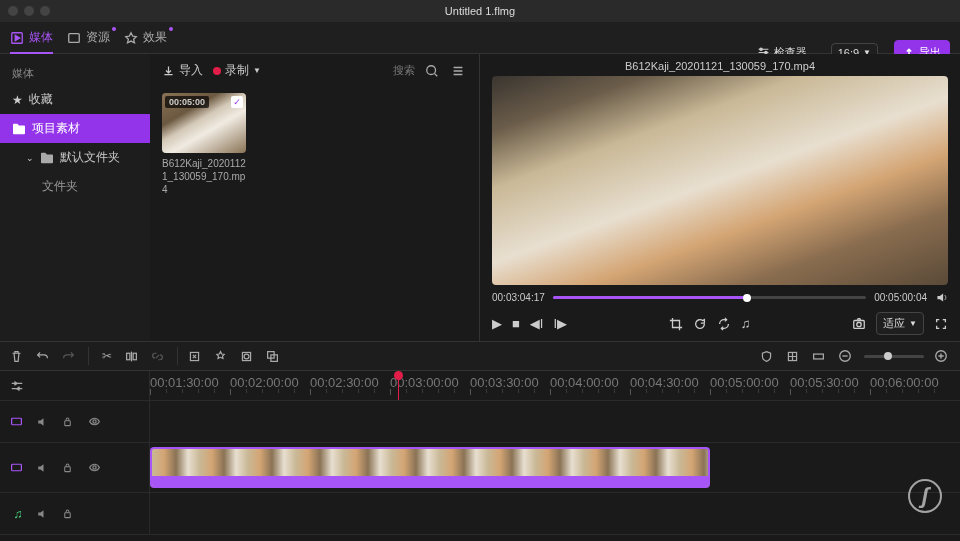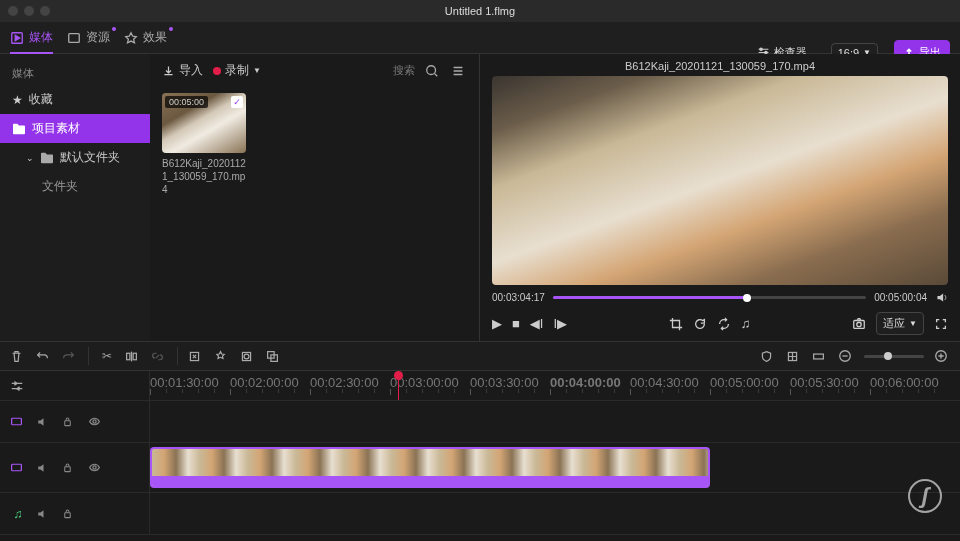--- a/index.html
+++ b/index.html
@@ -31,21 +31,21 @@
 .media-area { flex: 1; background: #1a1a1a; padding: 8px 12px; display: flex; flex-direction: column; }
 .media-top { display: flex; align-items: center; gap: 10px; }
 .rec-btn { display: flex; align-items: center; gap: 4px; cursor: pointer; }
 .rec-dot { width: 8px; height: 8px; background: #e11d48; border-radius: 50%; }
 .media-top .spacer { flex: 1; }
 .search { color: #777; font-size: 11px; }
 .icon-btn { color: #aaa; cursor: pointer; width: 16px; text-align: center; }
 .thumb-card { width: 84px; margin-top: 14px; }
 .thumb { width: 84px; height: 60px; background: #444; border-radius: 4px; position: relative; overflow: hidden; }
 .thumb-bg { position: absolute; inset: 0; background: linear-gradient(150deg, #8a7355 0%, #6b5840 30%, #d4c9b8 45%, #f0ebe2 60%, #8a7355 100%); }
-.dur { position: absolute; top: 3px; left: 3px; background: rgba(0,0,0,0.7); padding: 1px 4px; font-size: 9px; border-radius: 2px; }
+.dur { position: absolute; top: 3px; left: 3px; background: rgba(0,0,0,0.7); padding: 1px 4px; font-size: 9px; border-radius: 2px; font-weight: bold; }
 .check { position: absolute; top: 3px; right: 3px; width: 12px; height: 12px; background: #fff; border-radius: 2px; display: flex; align-items: center; justify-content: center; color: #9333ea; font-size: 9px; }
 .thumb-name { font-size: 10px; color: #aaa; margin-top: 4px; line-height: 1.3; word-break: break-all; }
 .preview-pane { flex: 1; background: #1a1a1a; padding: 6px 12px; display: flex; flex-direction: column; }
 .prev-title { text-align: center; font-size: 11px; color: #ccc; margin-bottom: 4px; }
 .preview-box { flex: 1; background: #000; border-radius: 4px; position: relative; overflow: hidden; }
 .preview-img { position: absolute; inset: 0; background: linear-gradient(160deg, #3a3530 0%, #6b5d4a 15%, #c9b896 30%, #e8dfd0 50%, #d4a574 65%, #8a6d4f 80%, #5a4a38 100%); }
 .scrub-row { display: flex; align-items: center; gap: 8px; margin-top: 6px; font-size: 10px; }
 .scrub { flex: 1; height: 3px; background: #444; border-radius: 2px; position: relative; }
 .scrub-fill { position: absolute; left: 0; top: 0; bottom: 0; width: 62%; background: #a855f7; border-radius: 2px; }
 .scrub-knob { position: absolute; left: 62%; top: 50%; transform: translate(-50%, -50%); width: 8px; height: 8px; background: #fff; border-radius: 50%; }
@@ -379,21 +379,21 @@
         <div class="tick" style="left: 240px;">00:03:00:00</div>
         <div class="minor" style="left: 256px;"></div>
         <div class="minor" style="left: 272px;"></div>
         <div class="minor" style="left: 288px;"></div>
         <div class="minor" style="left: 304px;"></div>
         <div class="tick" style="left: 320px;">00:03:30:00</div>
         <div class="minor" style="left: 336px;"></div>
         <div class="minor" style="left: 352px;"></div>
         <div class="minor" style="left: 368px;"></div>
         <div class="minor" style="left: 384px;"></div>
-        <div class="tick" style="left: 400px; font-weight: bold;">00:04:00:00</div>
+        <div class="tick" style="left: 400px;">00:04:00:00</div>
         <div class="minor" style="left: 416px;"></div>
         <div class="minor" style="left: 432px;"></div>
         <div class="minor" style="left: 448px;"></div>
         <div class="minor" style="left: 464px;"></div>
         <div class="tick" style="left: 480px;">00:04:30:00</div>
         <div class="minor" style="left: 496px;"></div>
         <div class="minor" style="left: 512px;"></div>
         <div class="minor" style="left: 528px;"></div>
         <div class="minor" style="left: 544px;"></div>
         <div class="tick" style="left: 560px;">00:05:00:00</div>

